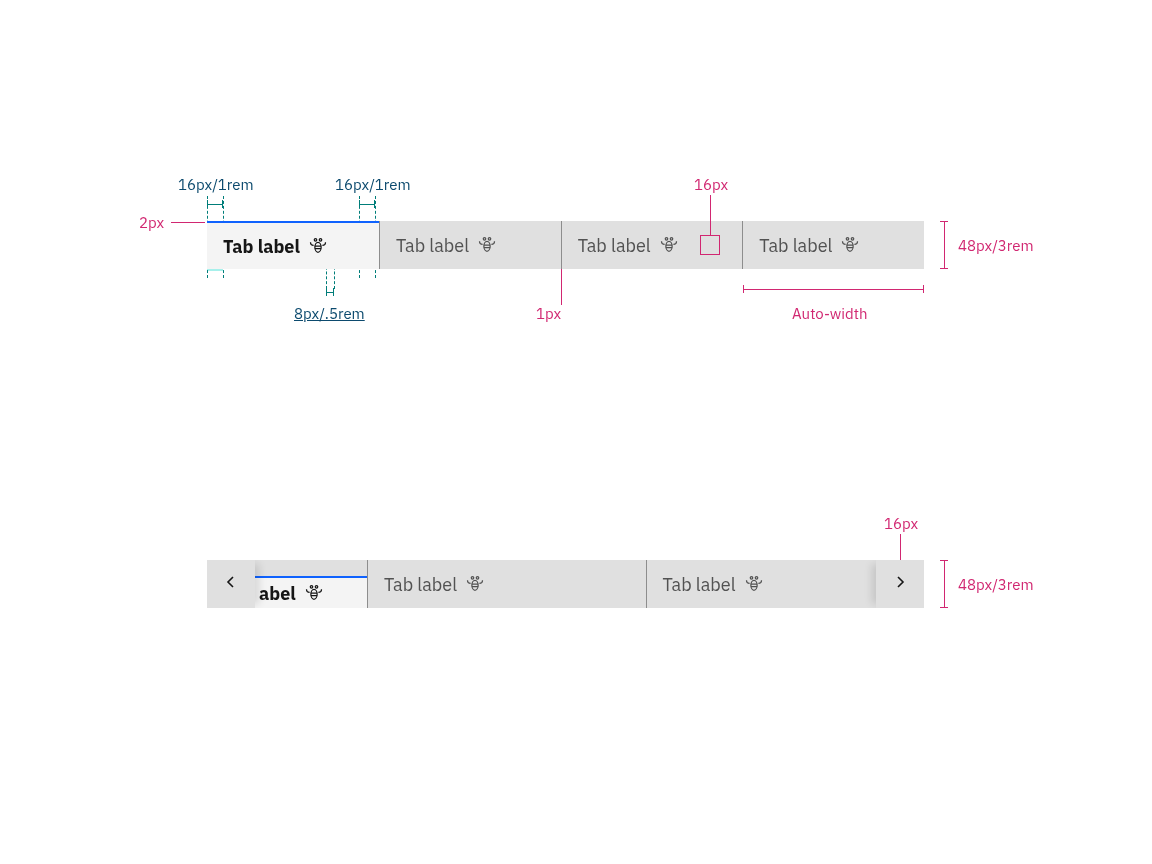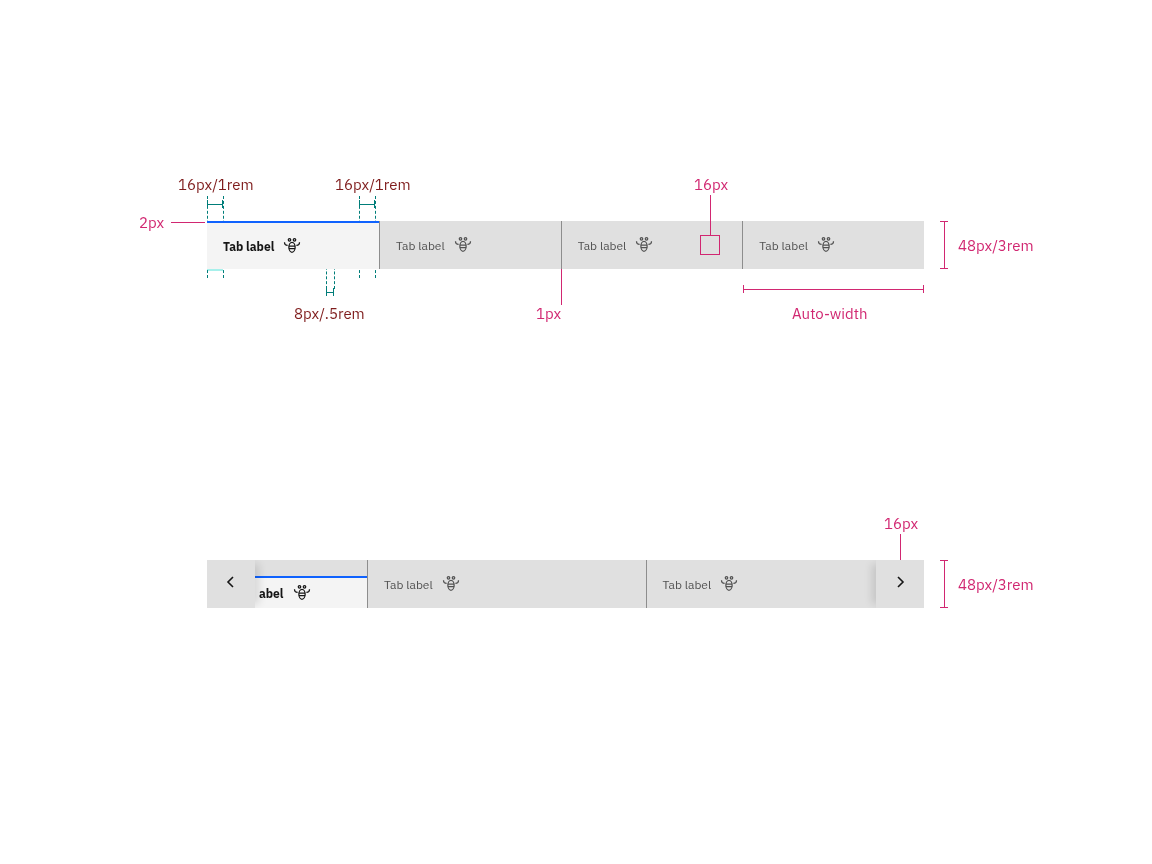--- a/index.html
+++ b/index.html
@@ -4,37 +4,37 @@
 <style>
   * { box-sizing: border-box; }
   body {
     margin: 0;
     width: 1152px;
     height: 864px;
     background: #ffffff;
     font-family: "IBM Plex Sans", -apple-system, BlinkMacSystemFont, "Segoe UI", Helvetica, Arial, sans-serif;
     position: relative;
   }
-  .teal { color: #7f1d1d; }
+  .teal { color: #0c4a6e; }
   .mag  { color: #d12771; }
 
   
   .tabbar {
     position: absolute;
     height: 48px;
     display: flex;
     background: #e0e0e0;
   }
   .tab {
     display: flex;
     align-items: center;
     padding: 0 16px;
     border-left: 1px solid #8d8d8d;
     gap: 8px;
-    font-size: 12px;
+    font-size: 18px;
     color: #525252;
     white-space: nowrap;
     position: relative;
   }
   .tab:first-child { border-left: none; }
   .tab.selected {
     background: #f4f4f4;
     color: #161616;
     font-weight: 700;
     border-left: none;
@@ -171,21 +171,21 @@
         <path d="M11 16h10M11 20h10"></path>
         <path d="M9 15c-3 0-5-2-5-5M23 15c3 0 5-2 5-5"></path>
       </svg>
     </span>
   </div>
 </div>
 
 <div class="hbracket teal" style="left:326px; top:288px; width:8px;">
   <div class="bar" style="width:8px;"></div>
 </div>
-<div class="mlabel teal" style="left:294px; top:304px;">8px/.5rem</div>
+<div class="mlabel teal" style="left:294px; top:304px;text-decoration:underline;">8px/.5rem</div>
 
 <div class="mline" style="left:561px; top:269px; height:36px; border-left:1px solid #d12771;"></div>
 <div class="mlabel mag" style="left:536px; top:304px;">1px</div>
 
 <div class="hbracket" style="left:743px; top:285px; width:181px; color:#d12771;">
   <div class="bar" style="width:181px;"></div>
 </div>
 <div class="mlabel mag" style="left:792px; top:304px;">Auto-width</div>
 
 <div class="icon-box" style="left:700px; top:235px;"></div>

